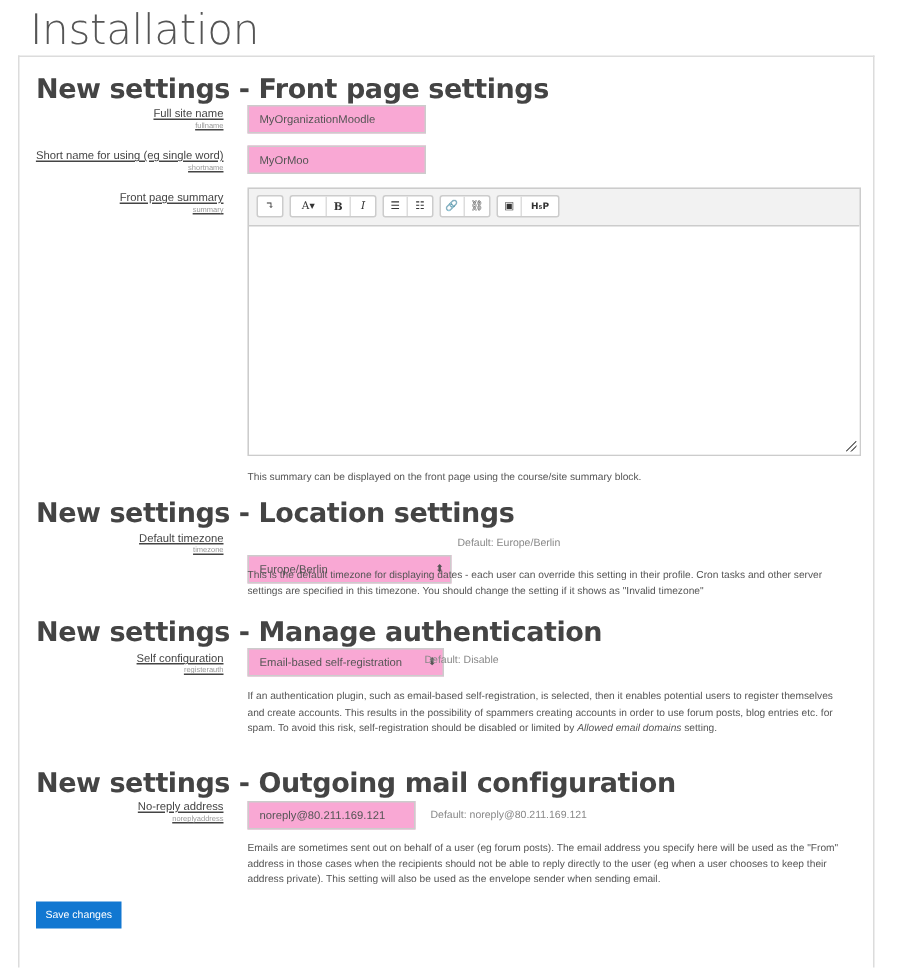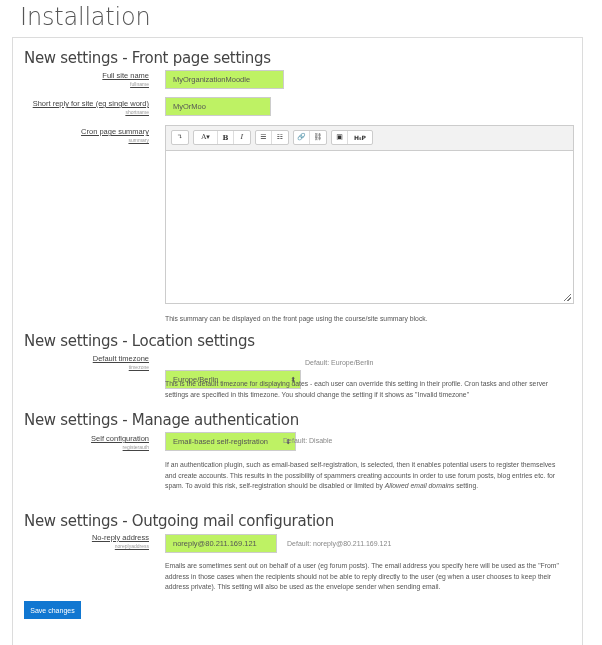--- a/index.html
+++ b/index.html
@@ -6,42 +6,42 @@
   html, body { margin: 0; padding: 0; }
   body {
     width: 602px; height: 645px; overflow: hidden;
     background: #ffffff;
     font-family: "Liberation Sans", sans-serif;
     color: #373a3c;
     position: relative;
   }
   .page-title {
     position: absolute; left: 20px; top: 3px;
-    font-size: 24px; font-weight: 300; color: #555;
+    font-size: 28px; font-weight: 300; color: #555;
     font-family: "DejaVu Sans", sans-serif;
     letter-spacing: -0.2px;
   }
   .panel {
     position: absolute; left: 12px; top: 37px; width: 571px; height: 620px;
     border: 1px solid #dcdcdc; border-bottom: none;
   }
   .section-heading {
     position: absolute; left: 24px;
-    font-size: 15px; font-weight: 400; color: #444;
+    font-size: 18px; font-weight: 700; color: #444;
     font-family: "DejaVu Sans", sans-serif;
     letter-spacing: -0.3px;
   }
   .label {
     position: absolute; right: 453px; text-align: right;
     font-size: 7.5px; color: #444; line-height: 9px; white-space: nowrap; text-decoration: underline;
   }
   .label .sub { display: block; font-size: 5px; color: #999; line-height: 8px; }
   .input {
     position: absolute; left: 165px;
-    height: 19px; border: 1px solid #ccc; background: #bef264;
+    height: 19px; border: 1px solid #ccc; background: #f9a8d4;
     font-size: 7.5px; color: #555; padding: 0 7px; line-height: 17px;
   }
   .select { padding-right: 14px; }
   .select .arrow {
     position: absolute; right: 4px; top: 0; font-size: 7px; color: #555;
   }
   .default-note {
     position: absolute; font-size: 7px; color: #888;
   }
   .desc {
@@ -83,27 +83,27 @@
 
 <div class="section-heading" style="top:49px">New settings - Front page settings</div>
 
 <div class="label" style="top:71px">
   <span>Full site name</span>
   <span class="sub">fullname</span>
 </div>
 <div class="input" style="top:70px; width:119px">MyOrganizationMoodle</div>
 
 <div class="label" style="top:99px">
-  <span>Short reply for site (eg single word)</span>
+  <span>Short name for using (eg single word)</span>
   <span class="sub">shortname</span>
 </div>
-<div class="input" style="top:97px; width:106px">MyOrMoo</div>
+<div class="input" style="top:97px; width:119px">MyOrMoo</div>
 
 <div class="label" style="top:127px">
-  <span>Cron page summary</span>
+  <span>Front page summary</span>
   <span class="sub">summary</span>
 </div>
 <div class="editor">
   <div class="toolbar">
     <div class="tgroup">
       <div class="tbtn">↴</div>
     </div>
     <div class="tgroup">
       <div class="tbtn wide">A▾</div>
       <div class="tbtn" style="font-weight:bold">B</div>

